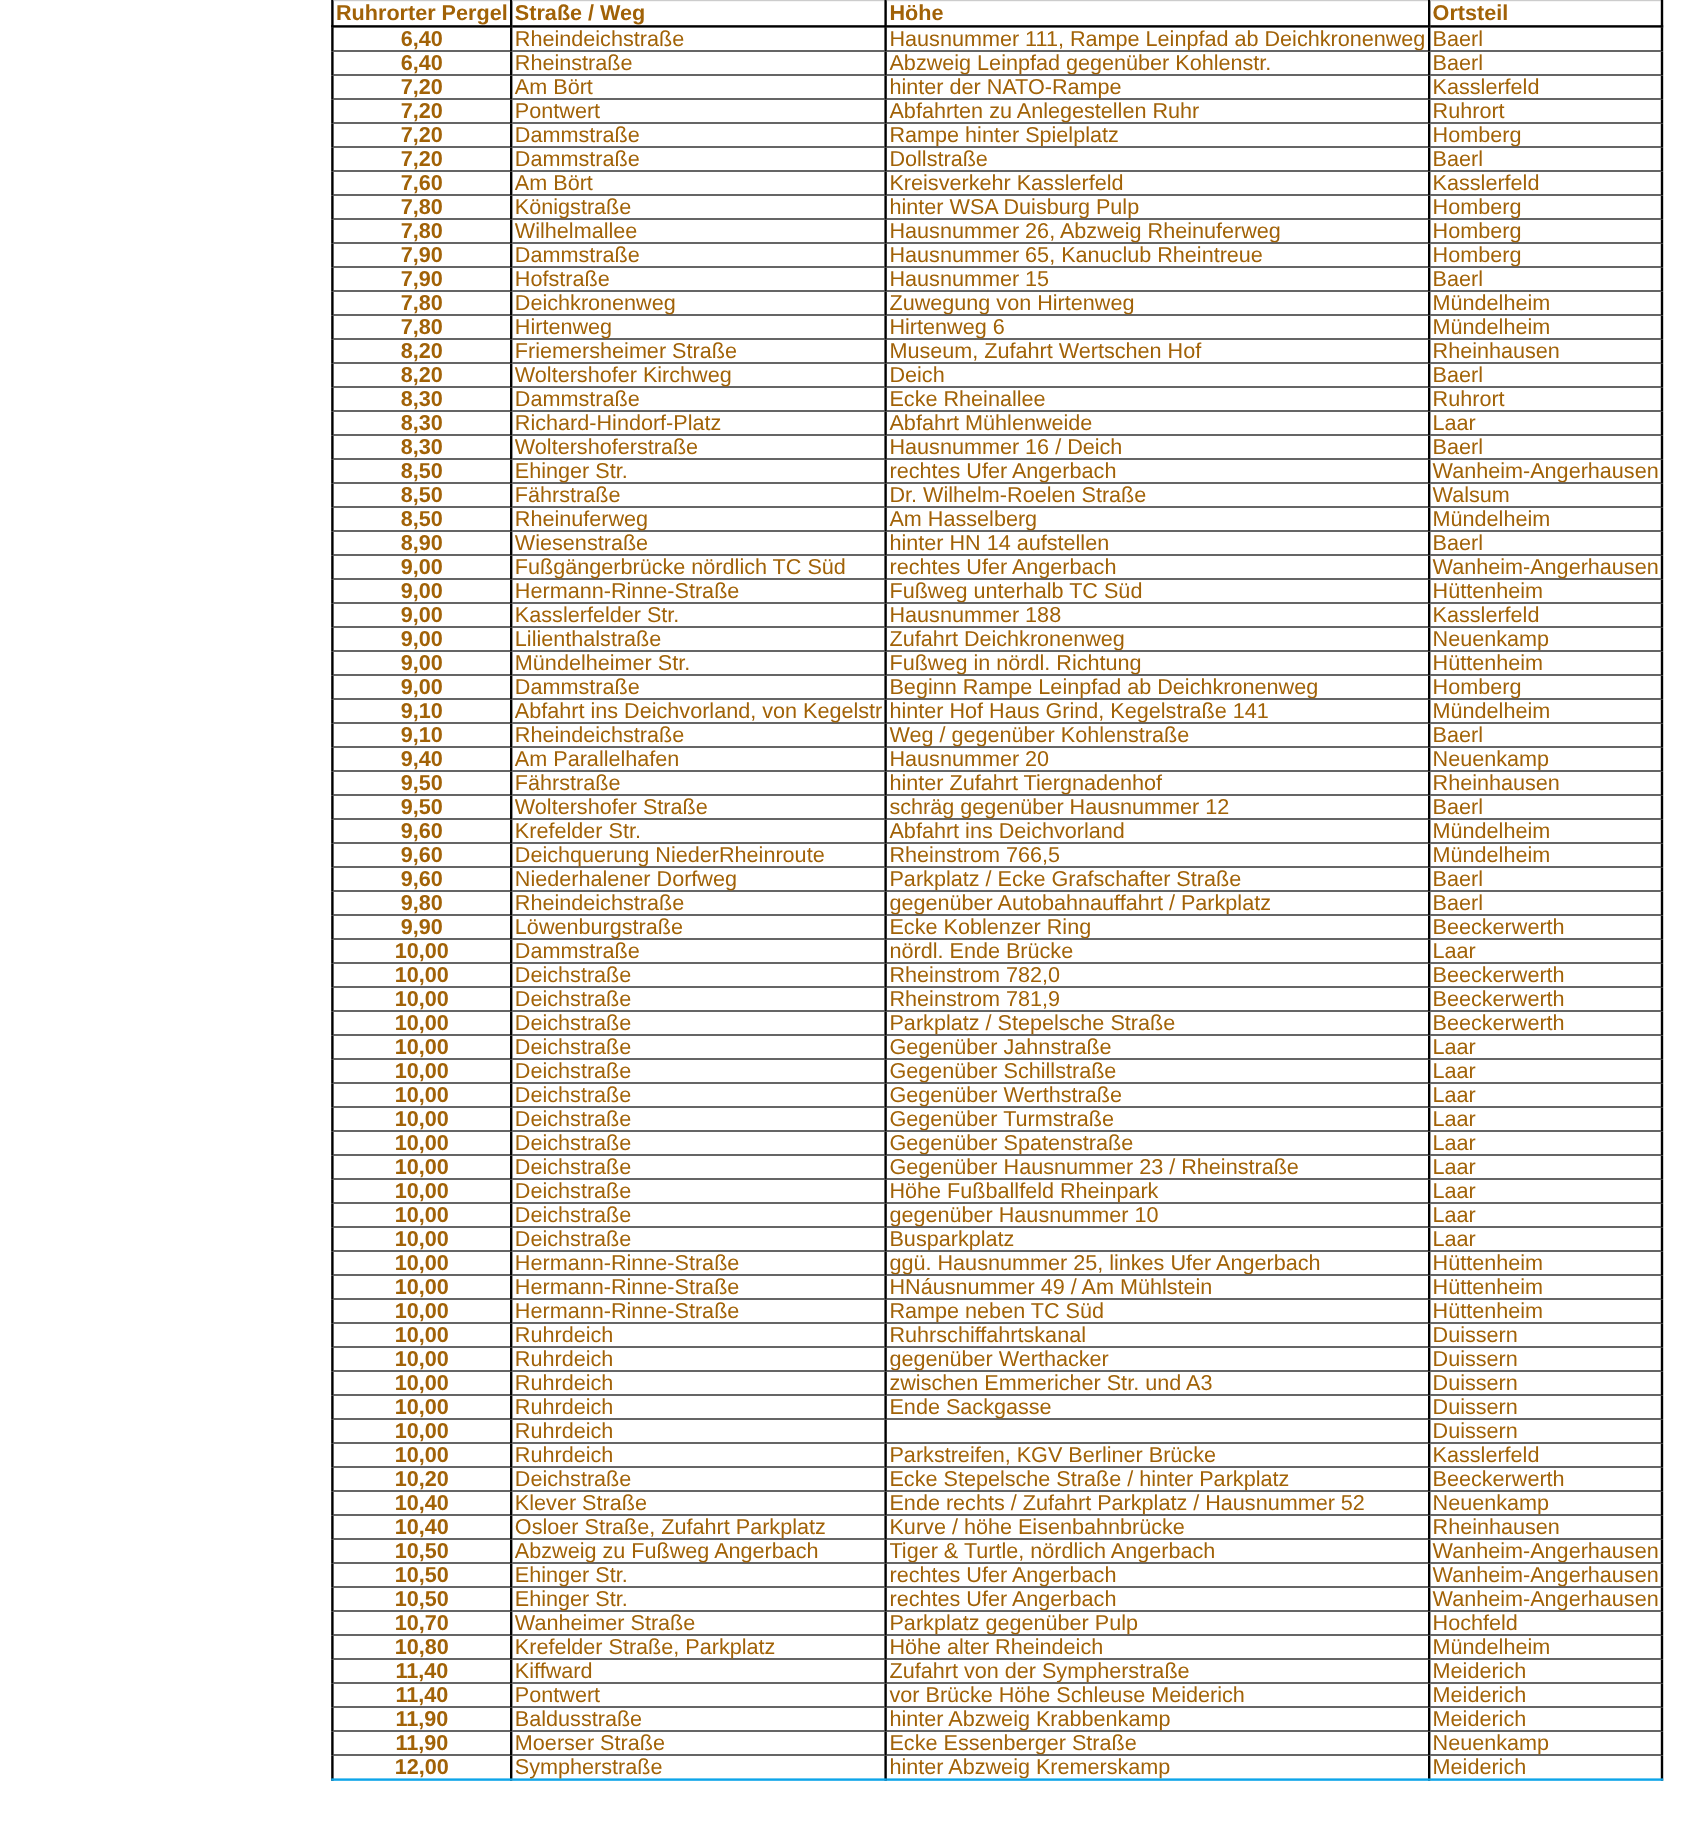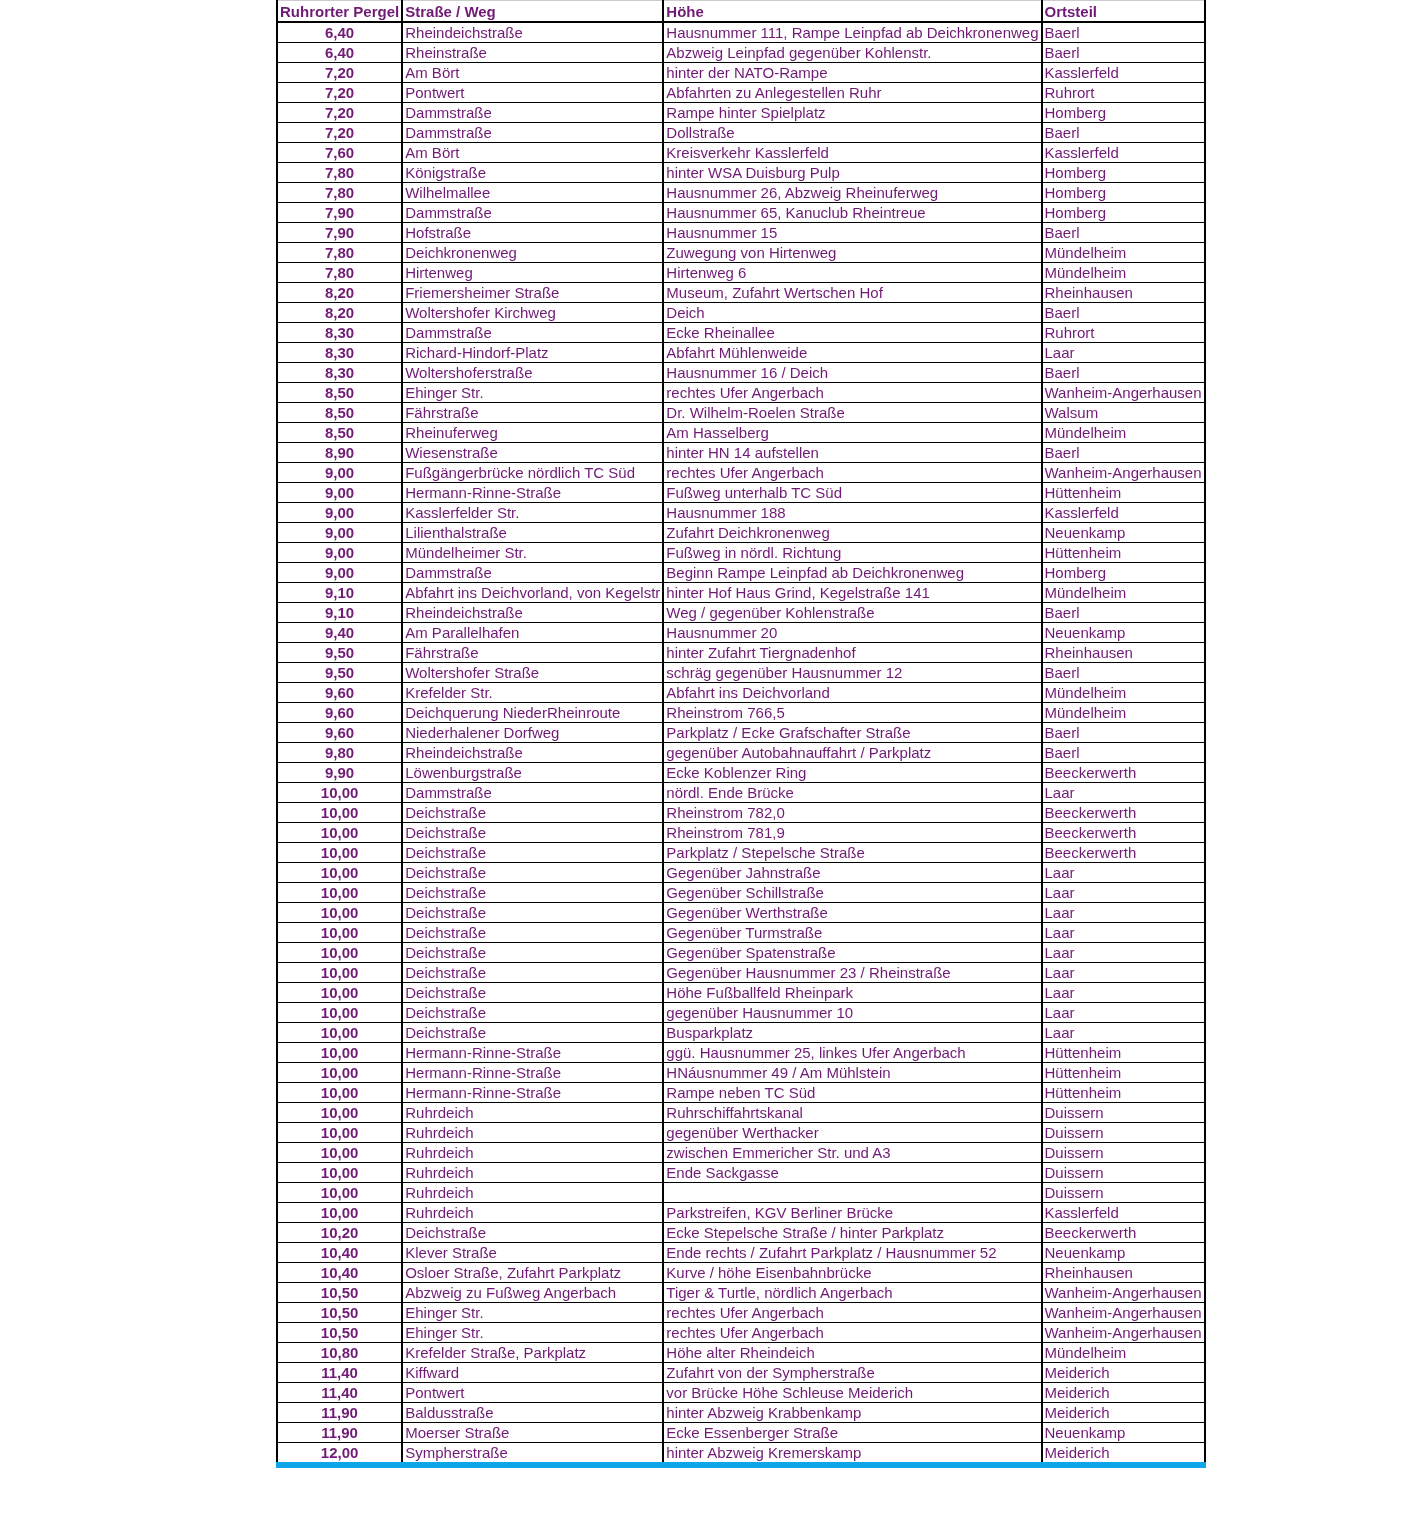--- a/index.html
+++ b/index.html
@@ -1,40 +1,40 @@
 <!DOCTYPE html>
 <html><head>
   <meta charset="utf-8">
   <style>
     html, body { margin: 0; padding: 0; background: #ffffff; }
     body { width: 1416px; height: 1523px; position: relative; overflow: hidden; }
     .sheet {
       position: absolute; left: 276px; top: 0;
       border-collapse: collapse;
       font-family: "Liberation Sans", "DejaVu Sans", sans-serif;
-      font-size: 15px; color: #701a75;
+      font-size: 18px; color: #a16207;
       table-layout: fixed;
     }
     .sheet col.c1 { width: 119px; }
     .sheet col.c2 { width: 240px; }
     .sheet col.c3 { width: 351px; }
     .sheet col.c4 { width: 155px; }
     .sheet th, .sheet td {
       height: 19px; padding: 0 2px;
       white-space: nowrap; overflow: hidden;
       border-left: 2px solid #000; border-right: 2px solid #000;
       border-bottom: 1px solid #000;
       line-height: 19px; vertical-align: middle;
     }
     .sheet th {
       height: 20px; text-align: left; font-weight: bold;
       border-bottom: 2px solid #000; border-top: 1px solid #ccc;
     }
     .sheet td.pegel { text-align: center; font-weight: bold; }
-    .sheet tr:last-child td { border-bottom: 6px solid #0ea5e9; }
+    .sheet tr:last-child td { border-bottom: 2px solid #0ea5e9; }
     .sheet td.street { overflow: visible; position: relative; z-index: 1; }
   </style>
 </head>
 <body>
 
 <table class="sheet">
   <colgroup>
     <col class="c1">
       <col class="c2">
       <col class="c3">
@@ -439,20 +439,26 @@
         <td class="hoehe">rechtes Ufer Angerbach</td>
         <td class="ortsteil">Wanheim-Angerhausen</td>
       </tr>
       <tr>
         <td class="pegel">10,50</td>
         <td class="street">Ehinger Str.</td>
         <td class="hoehe">rechtes Ufer Angerbach</td>
         <td class="ortsteil">Wanheim-Angerhausen</td>
       </tr>
       <tr>
+        <td class="pegel">10,70</td>
+        <td class="street">Wanheimer Straße</td>
+        <td class="hoehe">Parkplatz gegenüber Pulp</td>
+        <td class="ortsteil">Hochfeld</td>
+      </tr>
+      <tr>
         <td class="pegel">10,80</td>
         <td class="street">Krefelder Straße, Parkplatz</td>
         <td class="hoehe">Höhe alter Rheindeich</td>
         <td class="ortsteil">Mündelheim</td>
       </tr>
       <tr>
         <td class="pegel">11,40</td>
         <td class="street">Kiffward</td>
         <td class="hoehe">Zufahrt von der Sympherstraße</td>
         <td class="ortsteil">Meiderich</td>

